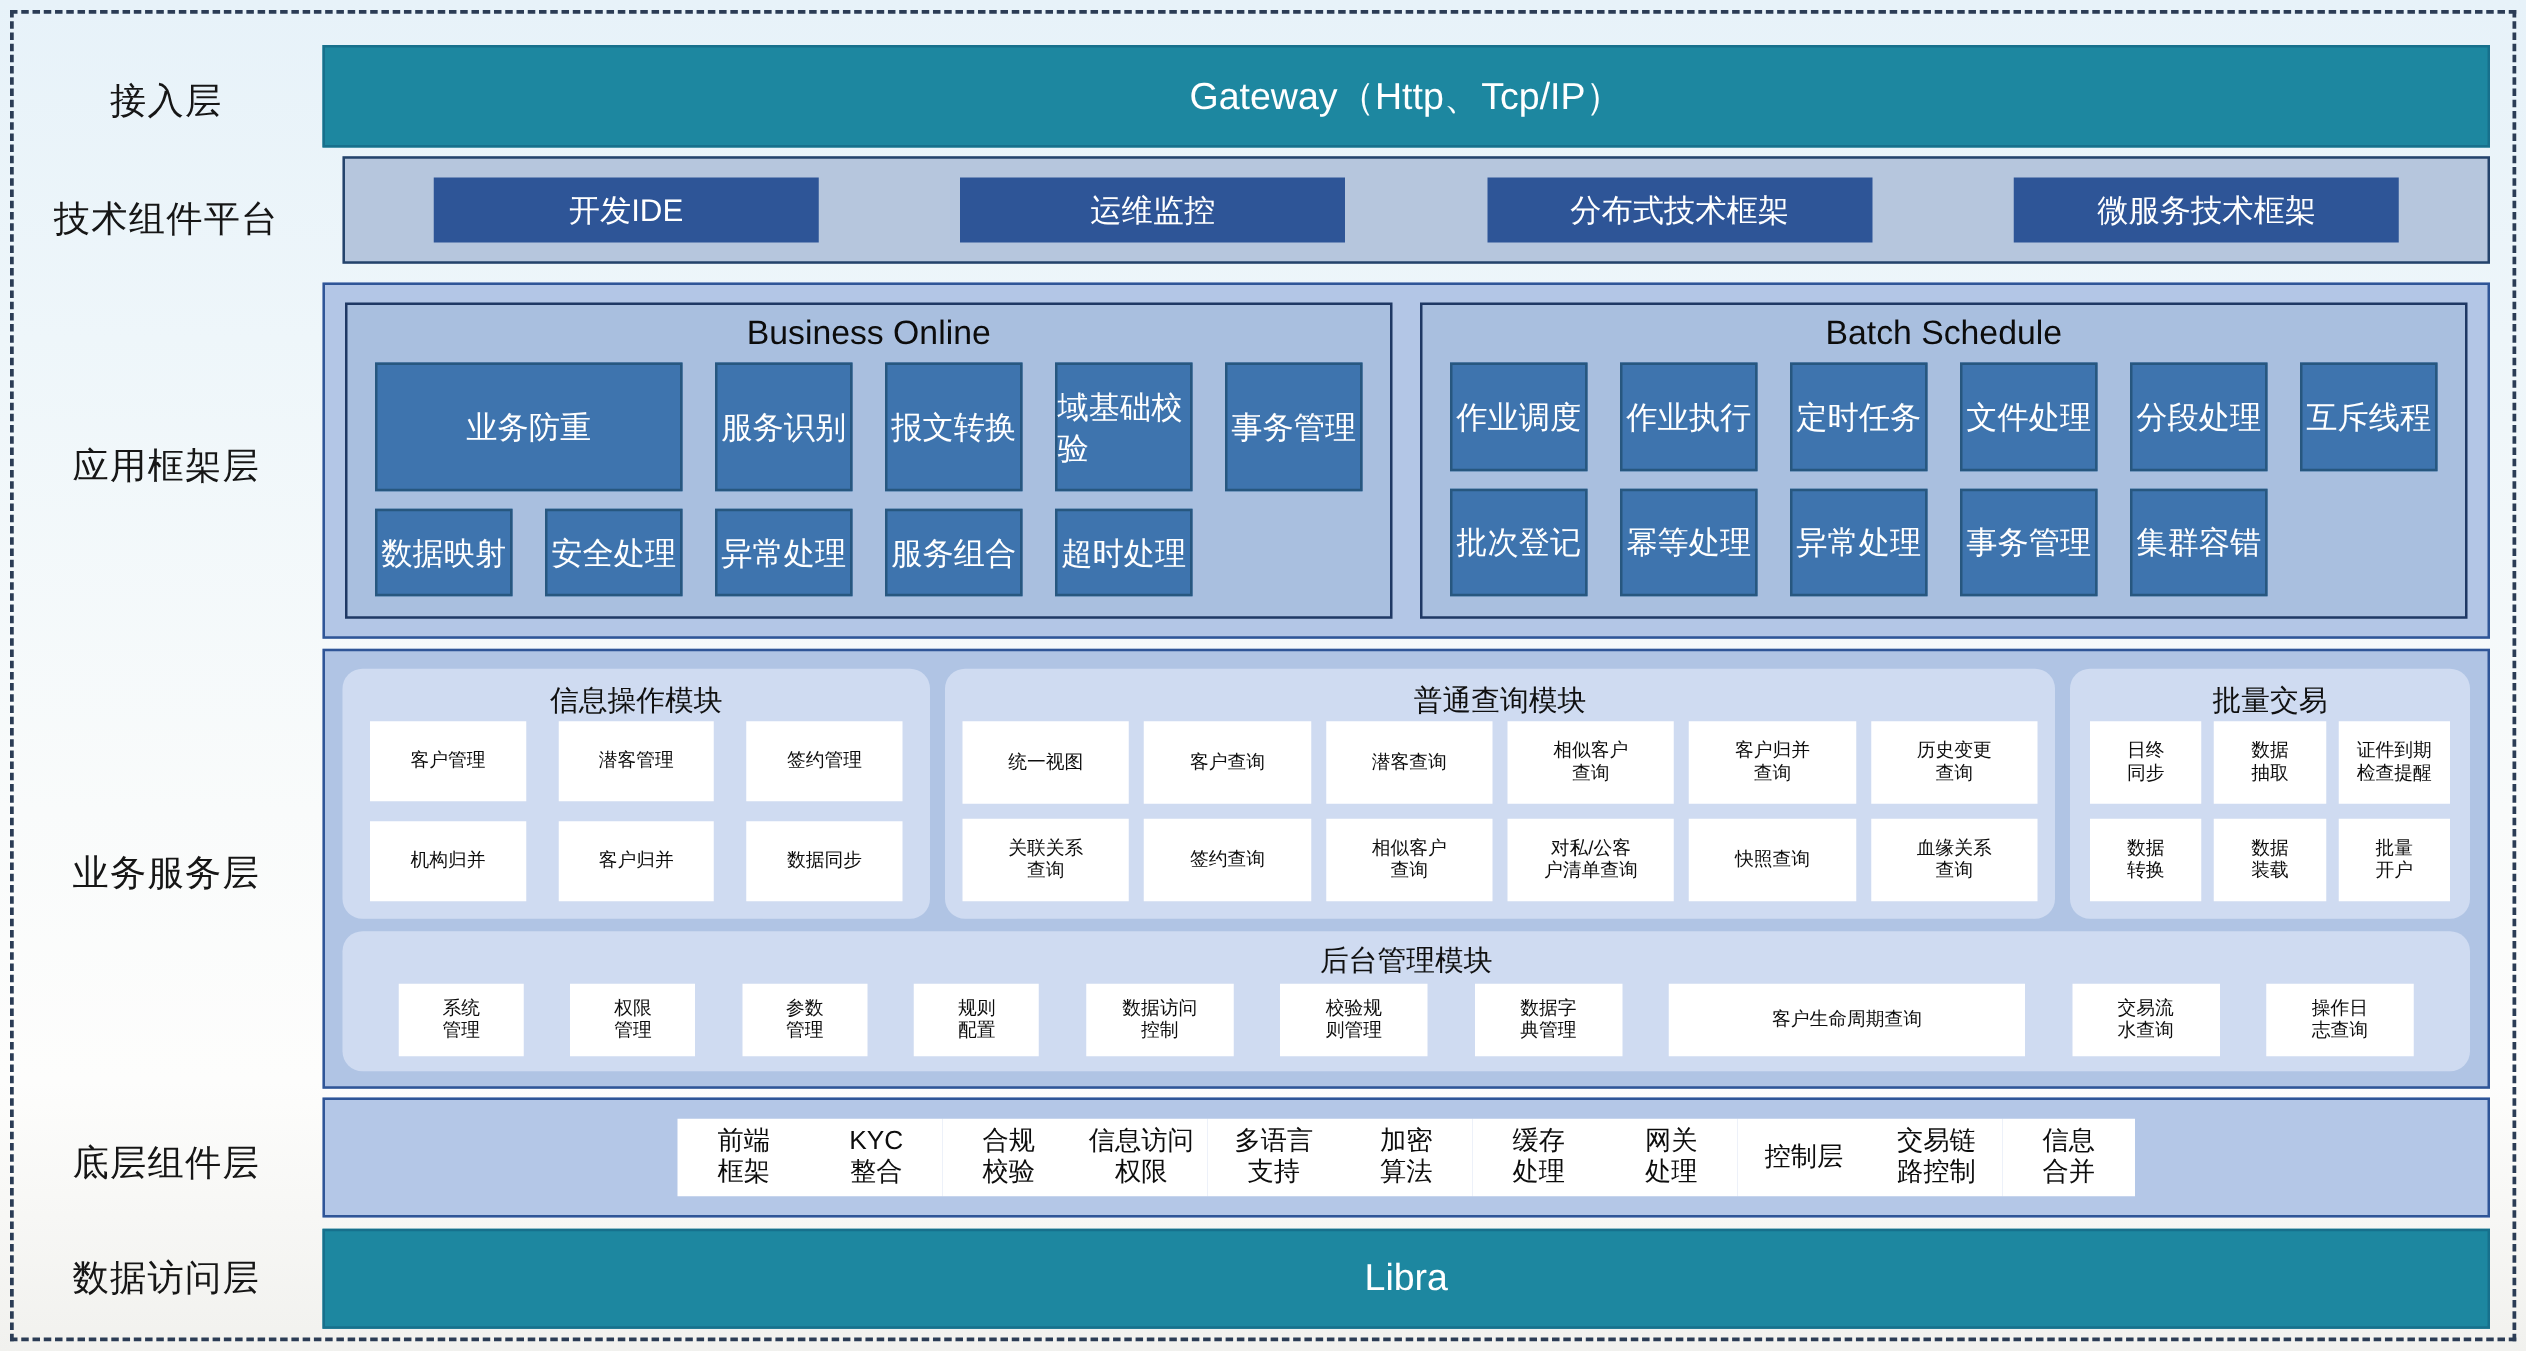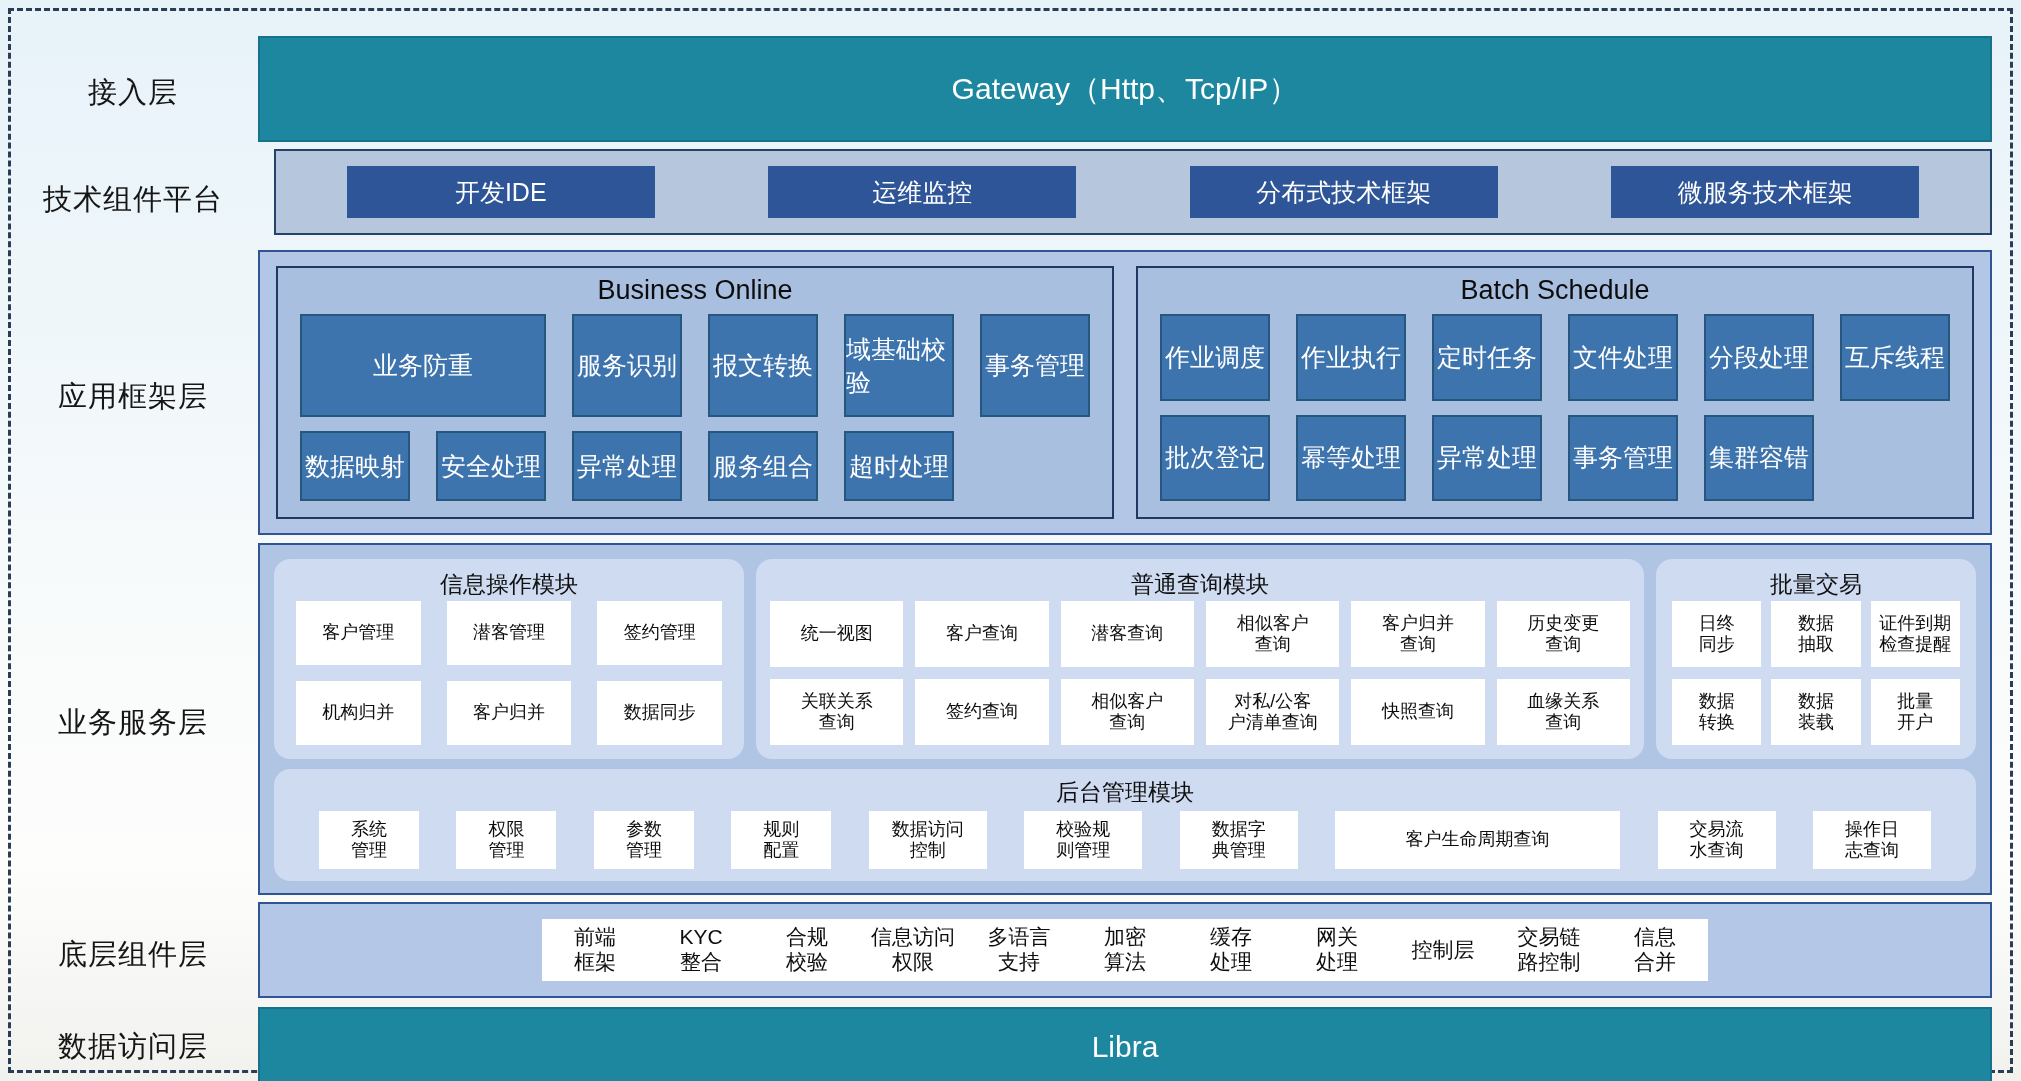--- a/index.html
+++ b/index.html
@@ -12,21 +12,21 @@
   .stack{position:absolute;left:8px;top:8px;right:8px;bottom:8px;box-sizing:border-box;
          padding:28px 21px 0 0;display:flex;flex-direction:column;}
   .layer{display:flex;align-items:stretch;}
   .layer-label{flex:0 0 250px;display:flex;align-items:center;justify-content:center;
                font-size:29px;color:#161616;letter-spacing:1px;}
   .layer-content{flex:1;box-sizing:border-box;}
 
   
   .teal-bar{background:#1d87a0;border:2px solid #17708c;display:flex;align-items:center;justify-content:center;
             color:#ffffff;font-size:30px;box-sizing:border-box;}
-  .h-gateway{height:106px;margin-bottom:7px;}
+  .h-gateway{height:82px;margin-bottom:7px;}
   .h-libra{height:80px;}
 
   
   .tech-box{height:86px;margin-bottom:15px;background:#b6c6dd;border:2px solid #24436b;box-sizing:border-box;
             display:flex;align-items:center;justify-content:space-around;padding:0 14px;margin-left:16px;}
   .tech-btn{width:308px;height:52px;background:#2e5597;color:#fff;font-size:25px;
             display:flex;align-items:center;justify-content:center;}
 
   
   .appfw{height:285px;margin-bottom:8px;background:#b3c6e6;border:2px solid #2f5597;box-sizing:border-box;
@@ -44,21 +44,21 @@
   .svc-top{height:200px;display:flex;gap:12px;}
   .panel{background:#cfdbf1;border-radius:16px;display:flex;flex-direction:column;padding:8px 0 14px;box-sizing:border-box;}
   .panel-title{height:34px;display:flex;align-items:center;justify-content:center;font-size:23px;color:#101010;}
   .panel-grid{flex:1;display:grid;grid-template-rows:repeat(2,1fr);}
   .p-info{flex:0 0 470px;}
   .p-info .panel-grid{grid-template-columns:repeat(3,1fr);gap:16px 26px;padding:0 22px;}
   .p-query{flex:1;}
   .p-query .panel-grid{grid-template-columns:repeat(6,1fr);gap:12px 12px;padding:0 14px;}
   .p-batch{flex:0 0 320px;}
   .p-batch .panel-grid{grid-template-columns:repeat(3,1fr);gap:12px 10px;padding:0 16px;}
-  .white-btn{background:#ffffff;color:#0d0d0d;font-size:18px;line-height:1.18;white-space:pre-line;
+  .white-btn{background:#ffffff;color:#0d0d0d;font-size:15px;line-height:1.18;white-space:pre-line;
              display:flex;align-items:center;justify-content:center;text-align:center;box-sizing:border-box;}
   .p-admin{height:112px;padding:6px 0 10px;}
   .admin-row{flex:1;display:flex;align-items:center;justify-content:space-between;padding:0 45px;}
   .admin-row .white-btn{height:58px;}
   .w-sm{width:100px;} .w-md{width:118px;} .w-lg{width:285px;}
 
   
   .base-box{height:96px;margin-bottom:9px;background:#b4c7e7;border:2px solid #2f5597;box-sizing:border-box;
             display:flex;align-items:center;justify-content:center;padding:0 58px;}
   .base-box .white-btn{width:106px;height:62px;font-size:21px;}

